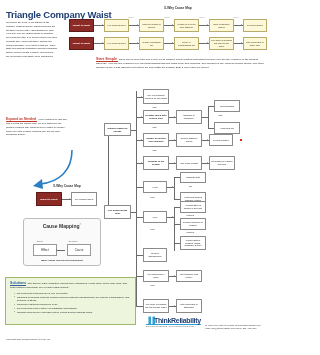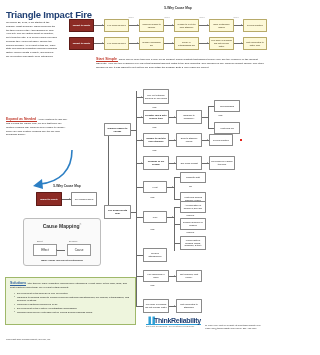--- a/index.html
+++ b/index.html
@@ -155,21 +155,21 @@
   .contact {
     position: absolute; left: 205px; top: 324px;
     font-size: 2.2px; line-height: 1.5; color: #333;
   }
 </style>
 </head>
 <body>
 
 <div id="page">
 
-  <div class="title">Triangle Impact Fire</div>
+  <div class="title">Triangle Company Waist</div>
   <div class="intro">On March 25, 1911, a fire started at the Triangle Waist Company which occupied the top three floors of the Asch Building in New York City. The fire lasted about 30 minutes, but it was too late: 146 of 500 employees died because they could not safely escape the burning building. As a result of this fire, many state and federal legislation reforms regarding factory worker health &amp; safety, and general fire prevention and safety were introduced.</div>
 
   <div class="startsimple">
     <span class="lbl">Start Simple</span>
     <span>There can be more than one 5-Why for an incident. These illustrate that different people may see the "problem" or the incident differently. Here are two examples of 5-Whys that highlight different paths to the goal impacted. One focuses on why workers couldn't escape. The other focuses on why it was difficult to put out the fire from within the building. Both 5-Why maps are correct.</span>
   </div>
 
   <div class="expand-block">
     <span class="lbl">Expand as Needed</span>
     <span>As we continue to ask why and expand the Cause Map, we see that there are multiple reasons why workers were unable to escape. There are also multiple reasons why the fire was spreading quickly.</span>

